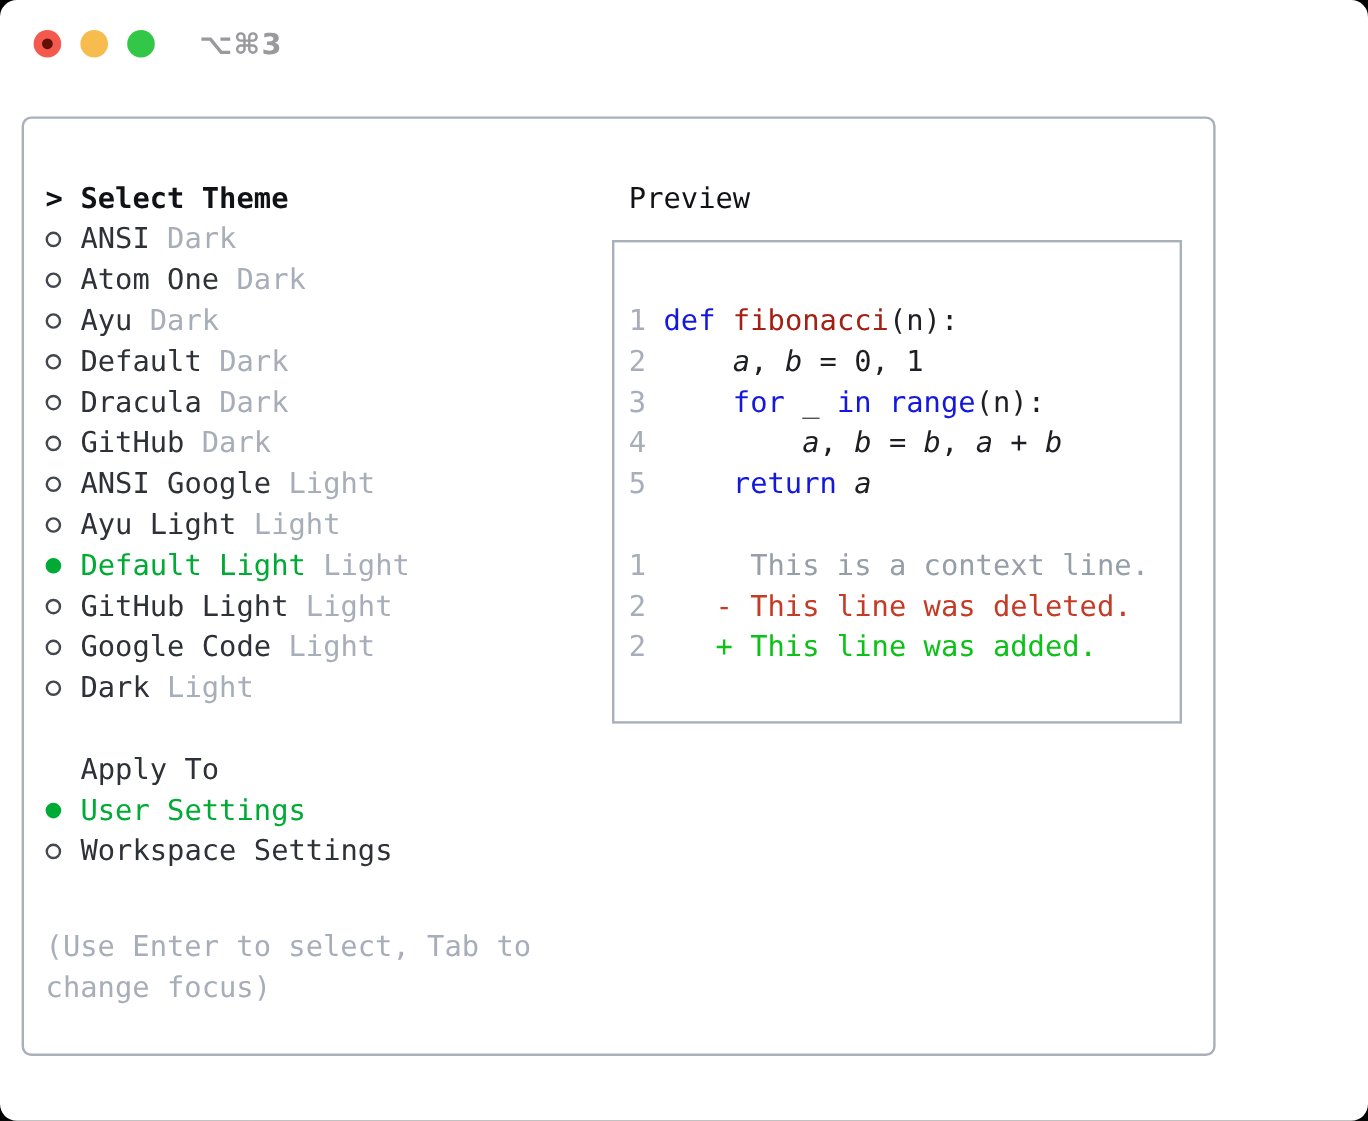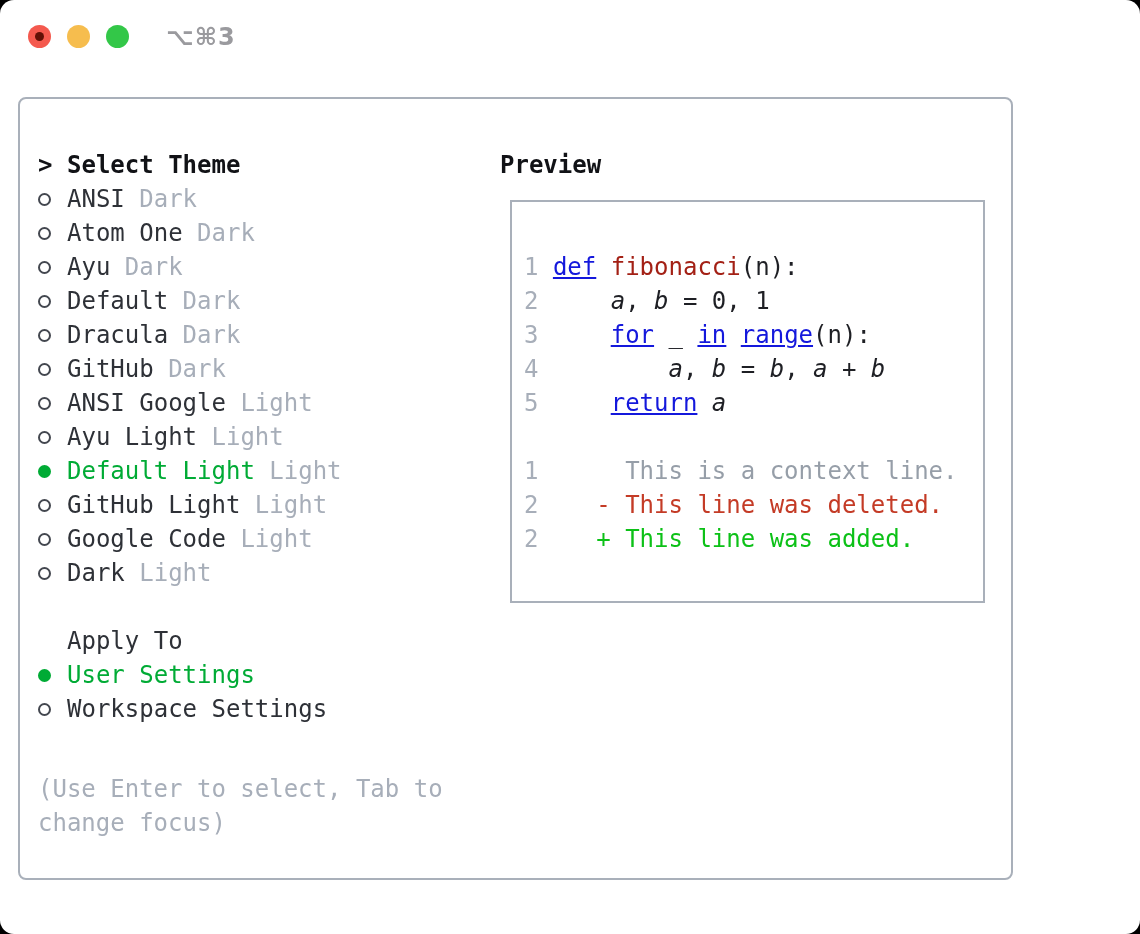--- a/index.html
+++ b/index.html
@@ -33,29 +33,29 @@
   .left-panel{position:absolute;left:18px;top:49px;}
   .t-name{color:var(--text_dark,#2e3137);}
   .t-name.sel{color:var(--accent_green,#00ab35);}
   .t-variant{color:var(--muted_gray,#a7aeb9);}
   .apply-section{margin-top:34px;}
   .apply-hdr{color:var(--text_dark,#1d1f24);}
   .a-label{color:var(--text_dark,#2e3137);}
   .a-label.sel{color:var(--accent_green,#00ab35);}
   .hint{margin-top:46px;color:var(--muted_gray,#a7aeb9);}
   
-  .preview-head{position:absolute;left:480px;top:49px;font-weight:bold;
+  .preview-head{position:absolute;left:504px;top:49px;font-weight:normal;
                 color:var(--heading_black,#111216);}
   .preview-box{position:absolute;left:490px;top:101px;width:475px;height:403px;
                border:2px solid var(--border_gray,#a9b0ba);box-sizing:border-box;
                padding:14px 0 0 12px;overflow:hidden;}
   .pline{height:34px;line-height:34px;font-size:24px;white-space:pre;
          color:var(--code_ink,#1e1f24);}
   .lnum{color:var(--muted_gray,#a7aeb9);}
-  .tok-kw{color:var(--keyword_blue,#1418dc);text-decoration:underline;}
+  .tok-kw{color:var(--keyword_blue,#1418dc);}
   .tok-fn{color:var(--function_red,#a32015);}
   .tok-pl{color:var(--code_ink,#1e1f24);}
   .tok-var{color:var(--code_ink,#1e1f24);font-style:italic;}
   .d-context{color:var(--context_gray,#969ea8);}
   .d-deleted{color:var(--deleted_red,#c43b26);}
   .d-added{color:var(--added_green,#0cc117);}
 </style>
 </head>
 <body>
 

